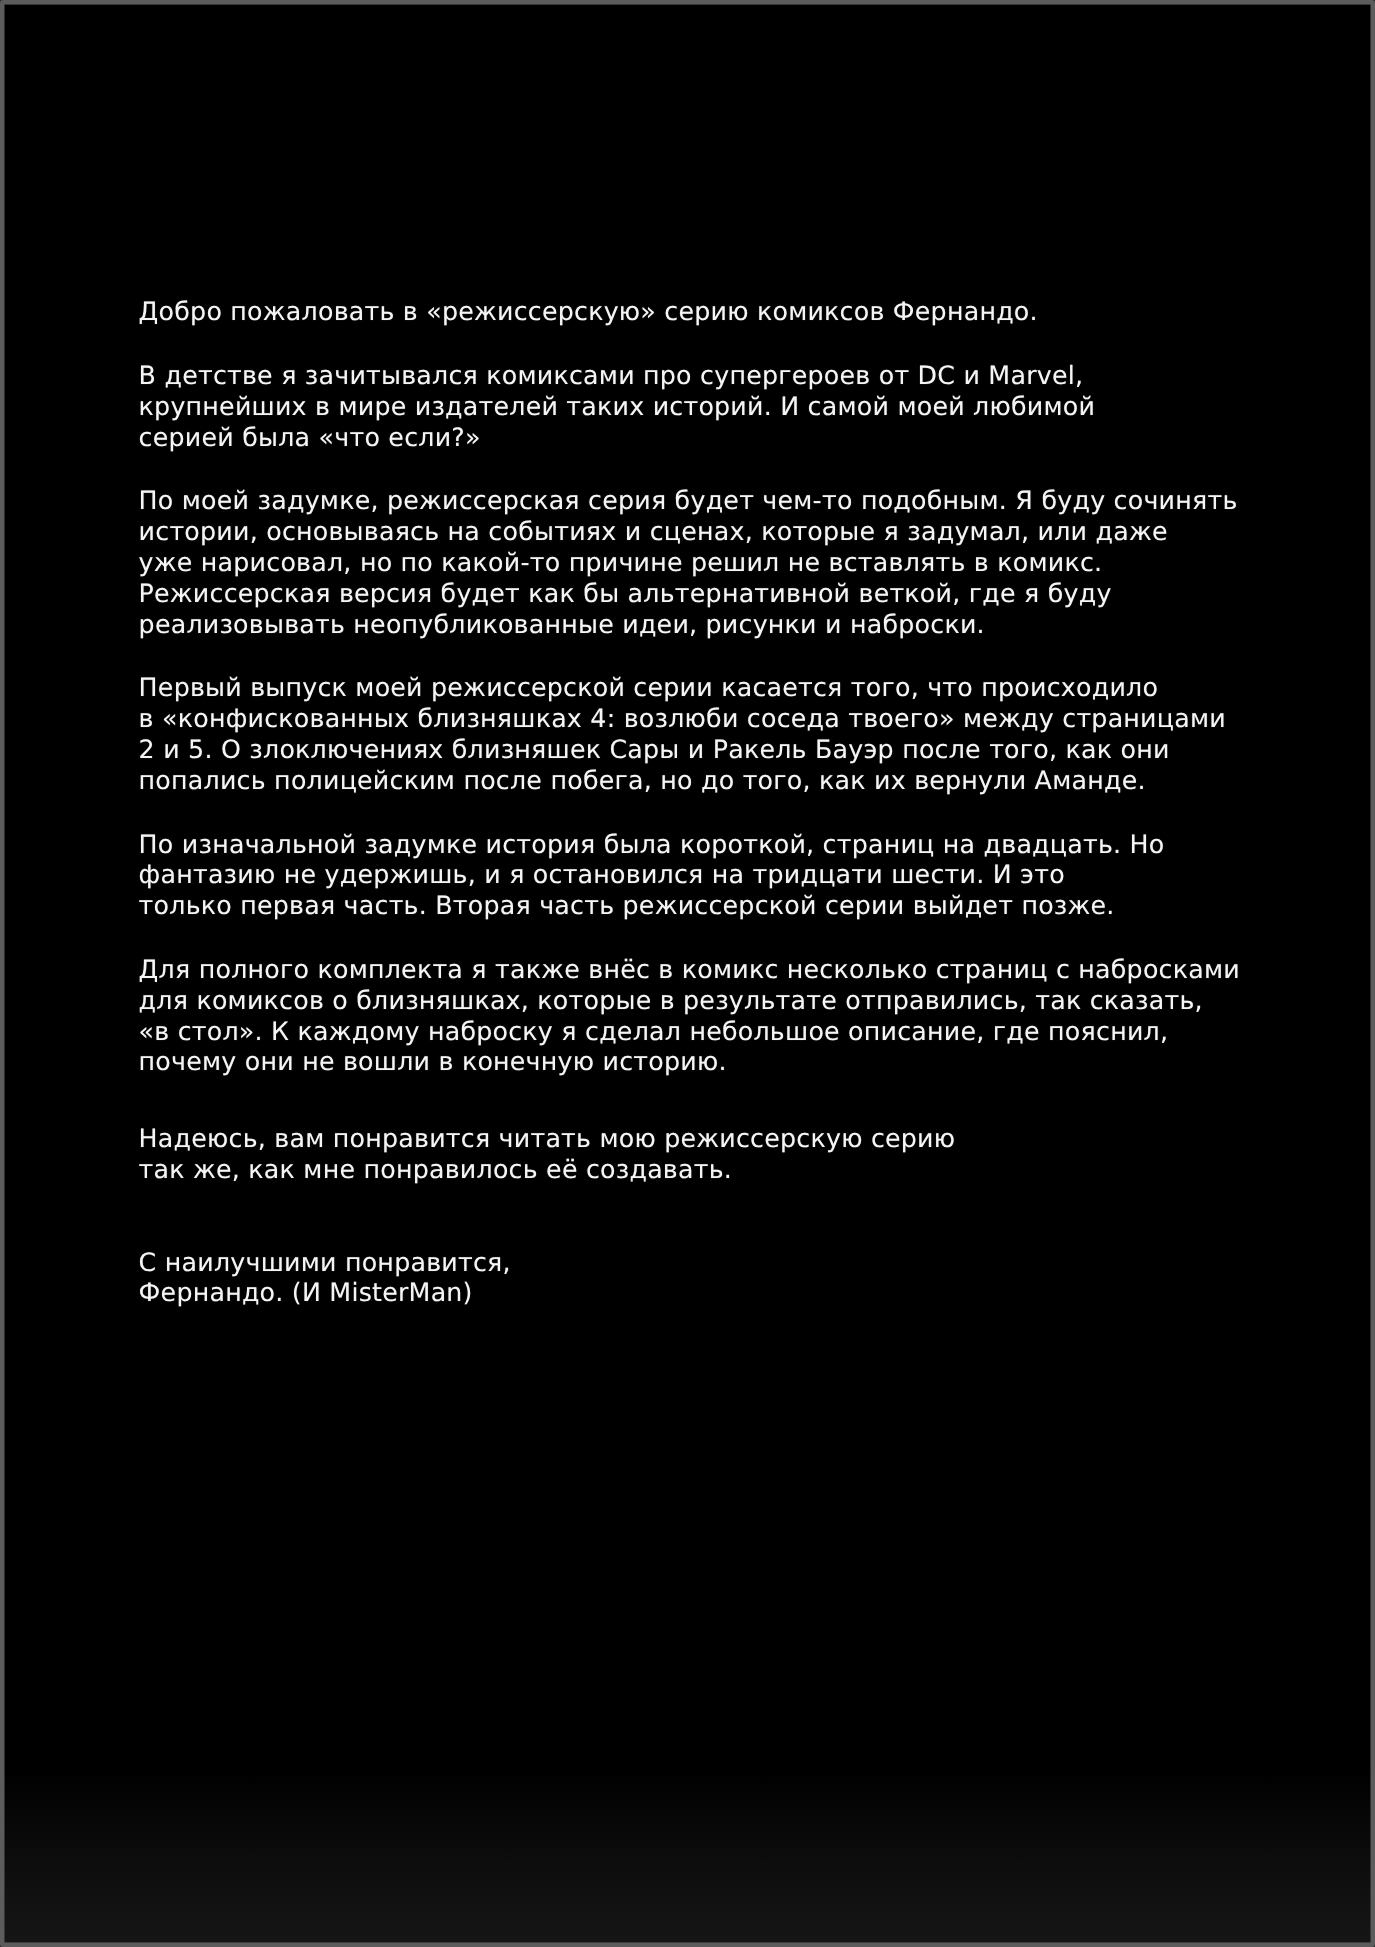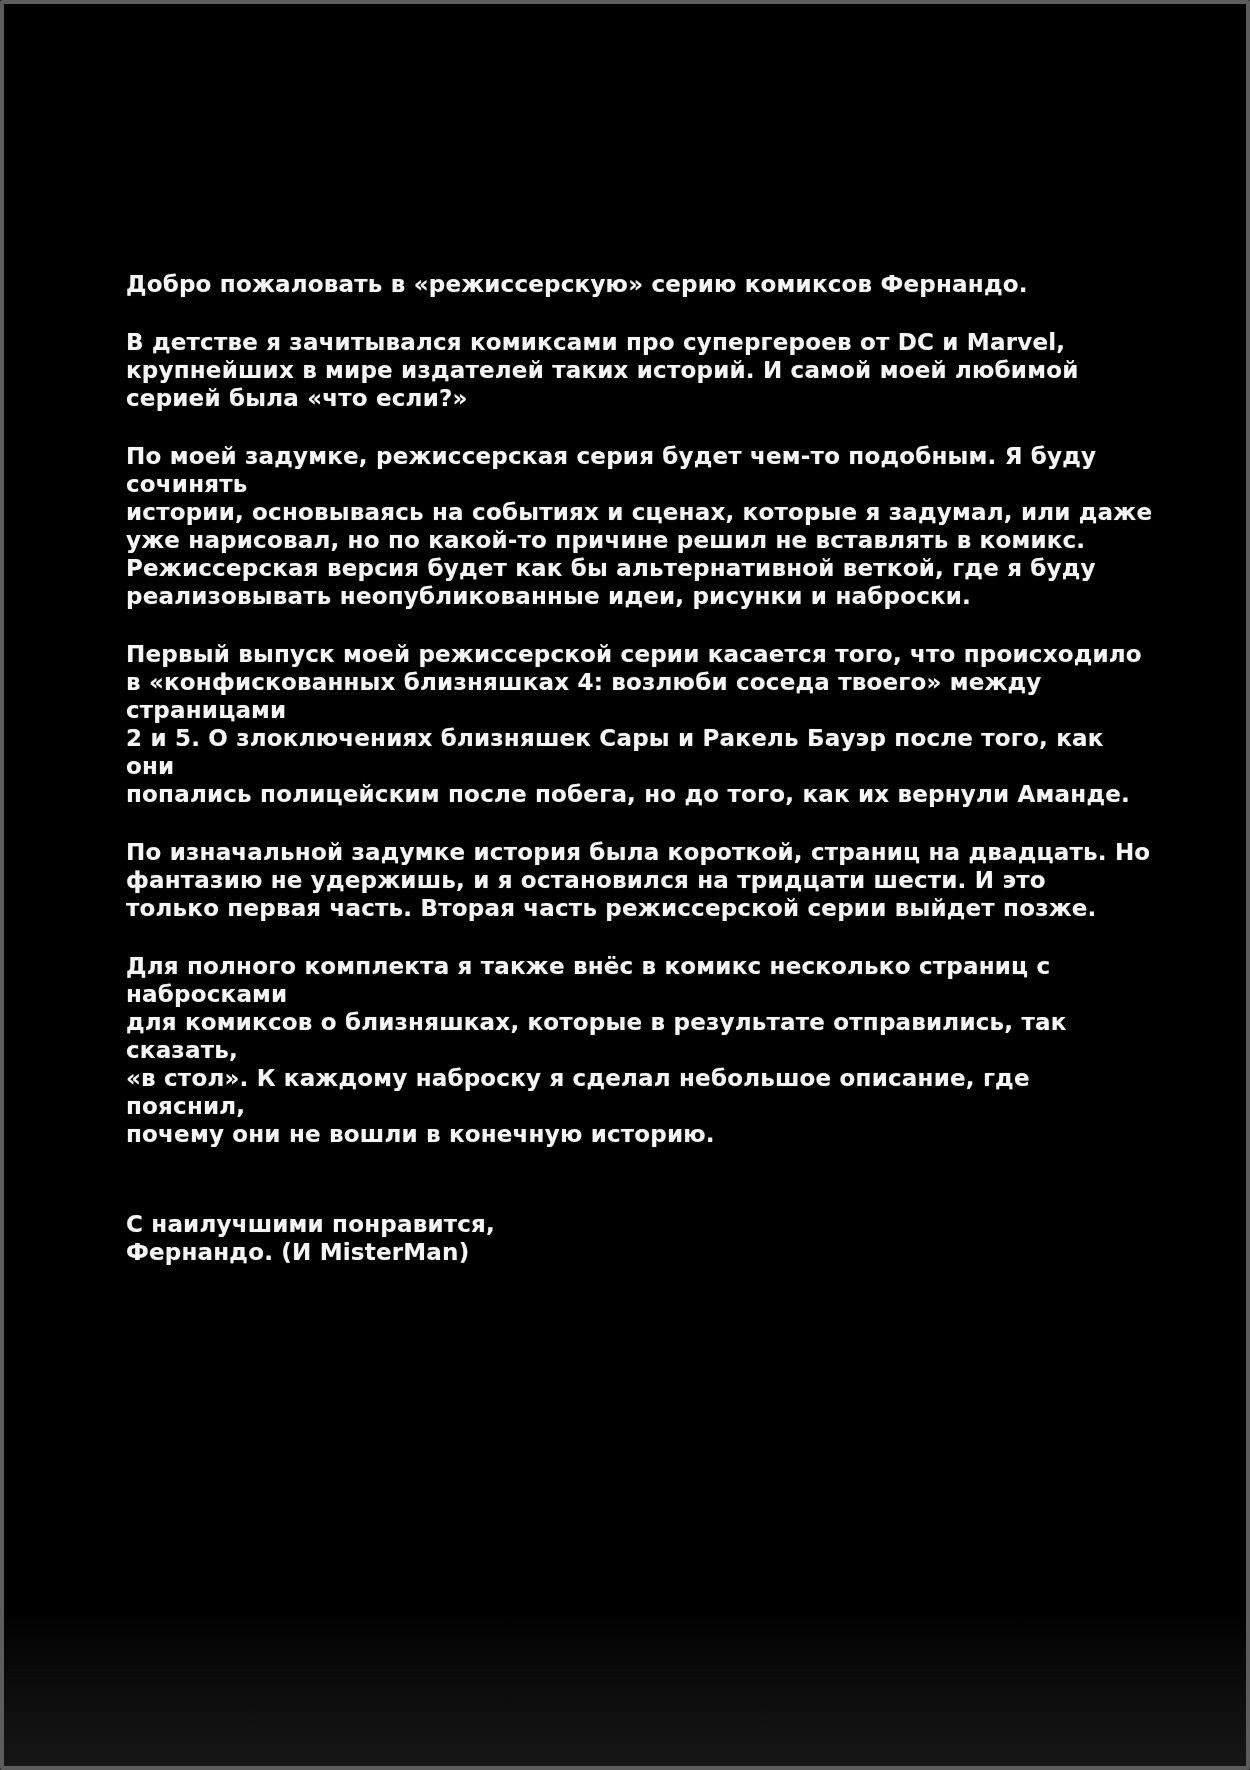--- a/index.html
+++ b/index.html
@@ -26,27 +26,27 @@
     position: absolute;
     top: 266px;
     left: 122px;
     right: 90px;
     color: #f5f5f5;
   }
   .para {
     margin: 0 0 30px 0;
     font-size: 23px;
     line-height: 28px;
-    font-weight: 700;
+    font-weight: 400;
     letter-spacing: 0.2px;
     white-space: pre-line;
     text-shadow: 0 0 1px rgba(255,255,255,0.35);
   }
   .para.gap-large {
-    margin-bottom: 62px;
+    margin-bottom: 42px;
   }
   .para.gap-medium {
     margin-bottom: 56px;
   }
   .para:last-child {
     margin-bottom: 0;
   }
 </style>
 </head>
 <body>
@@ -67,17 +67,19 @@
 в «конфискованных близняшках 4: возлюби соседа твоего» между страницами
 2 и 5. О злоключениях близняшек Сары и Ракель Бауэр после того, как они
 попались полицейским после побега, но до того, как их вернули Аманде.</p>
       <p class="para">По изначальной задумке история была короткой, страниц на двадцать. Но
 фантазию не удержишь, и я остановился на тридцати шести. И это
 только первая часть. Вторая часть режиссерской серии выйдет позже.</p>
       <p class="para gap-large">Для полного комплекта я также внёс в комикс несколько страниц с набросками
 для комиксов о близняшках, которые в результате отправились, так сказать,
 «в стол». К каждому наброску я сделал небольшое описание, где пояснил,
 почему они не вошли в конечную историю.</p>
+      <p class="para gap-medium">Надеюсь, вам понравится читать мою режиссерскую серию
+так же, как мне понравилось её создавать.</p>
       <p class="para">С наилучшими понравится,
 Фернандо. (И MisterMan)</p>
     </div>
   </div>
 </div>
 
 </body></html>

